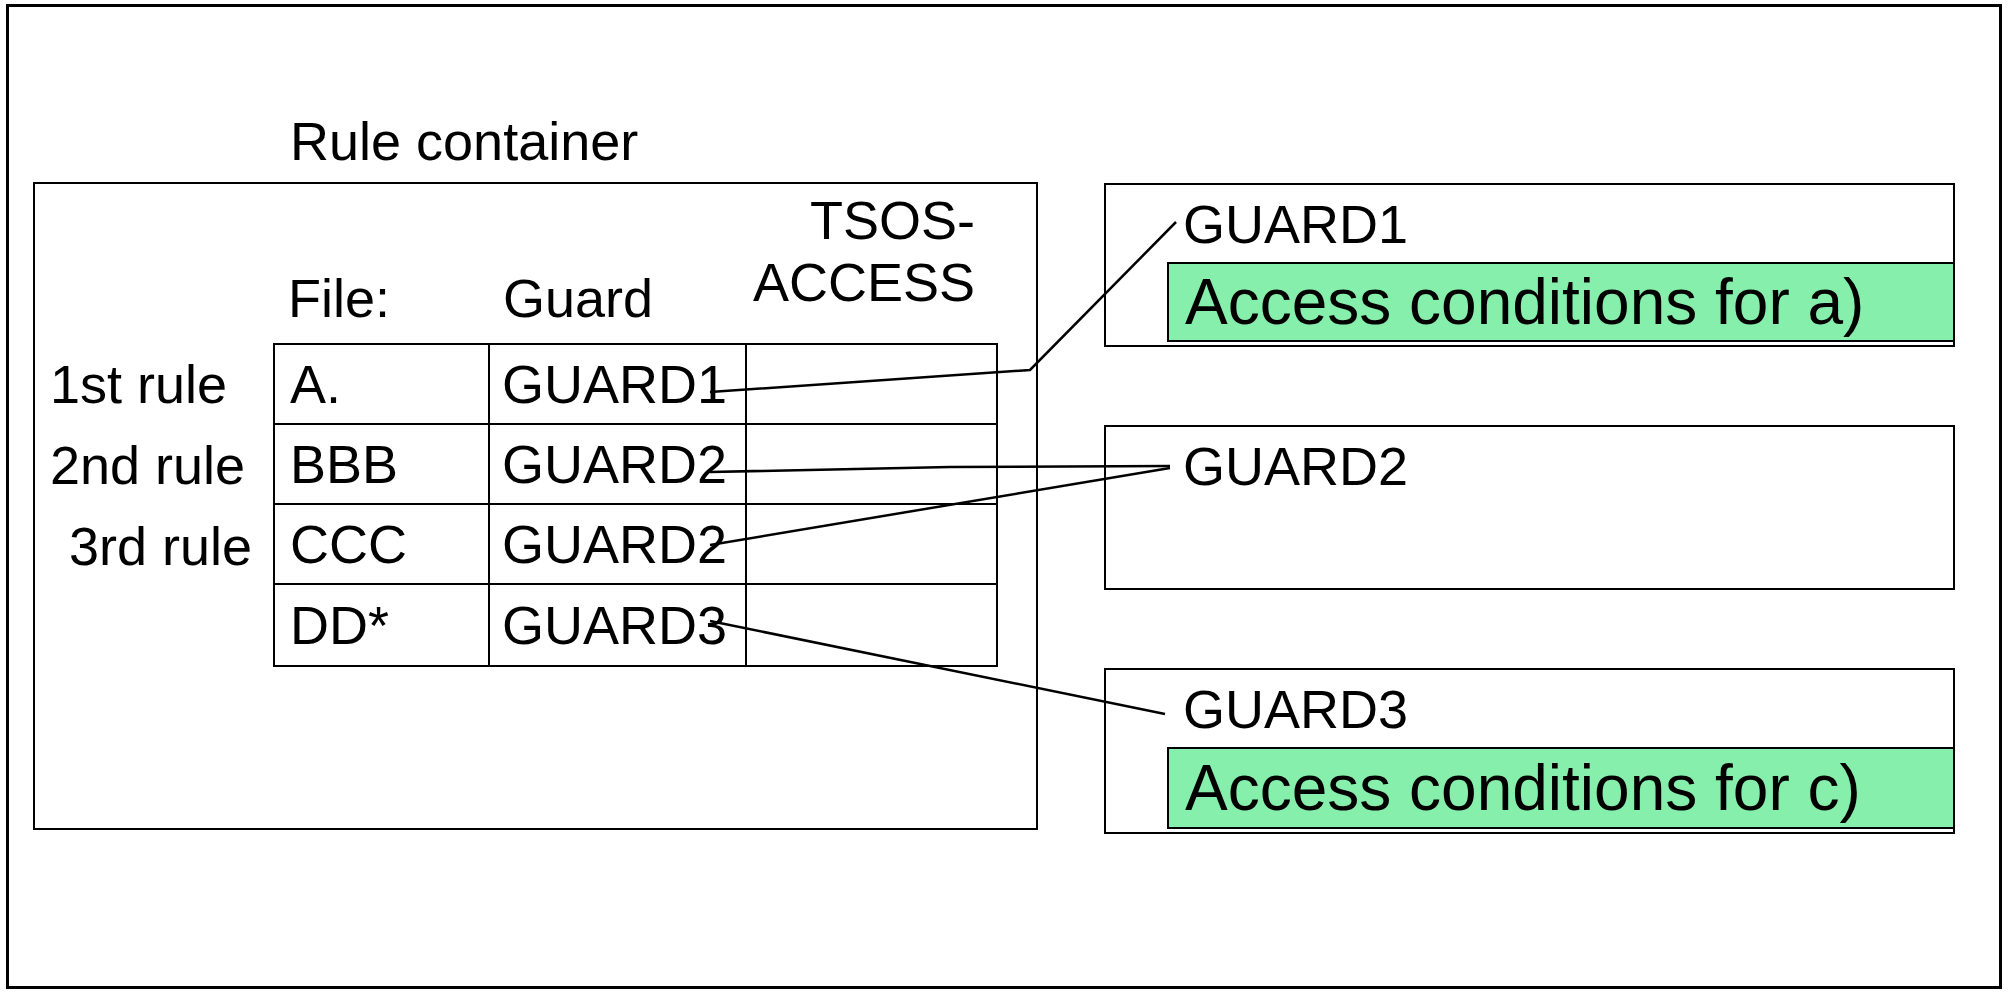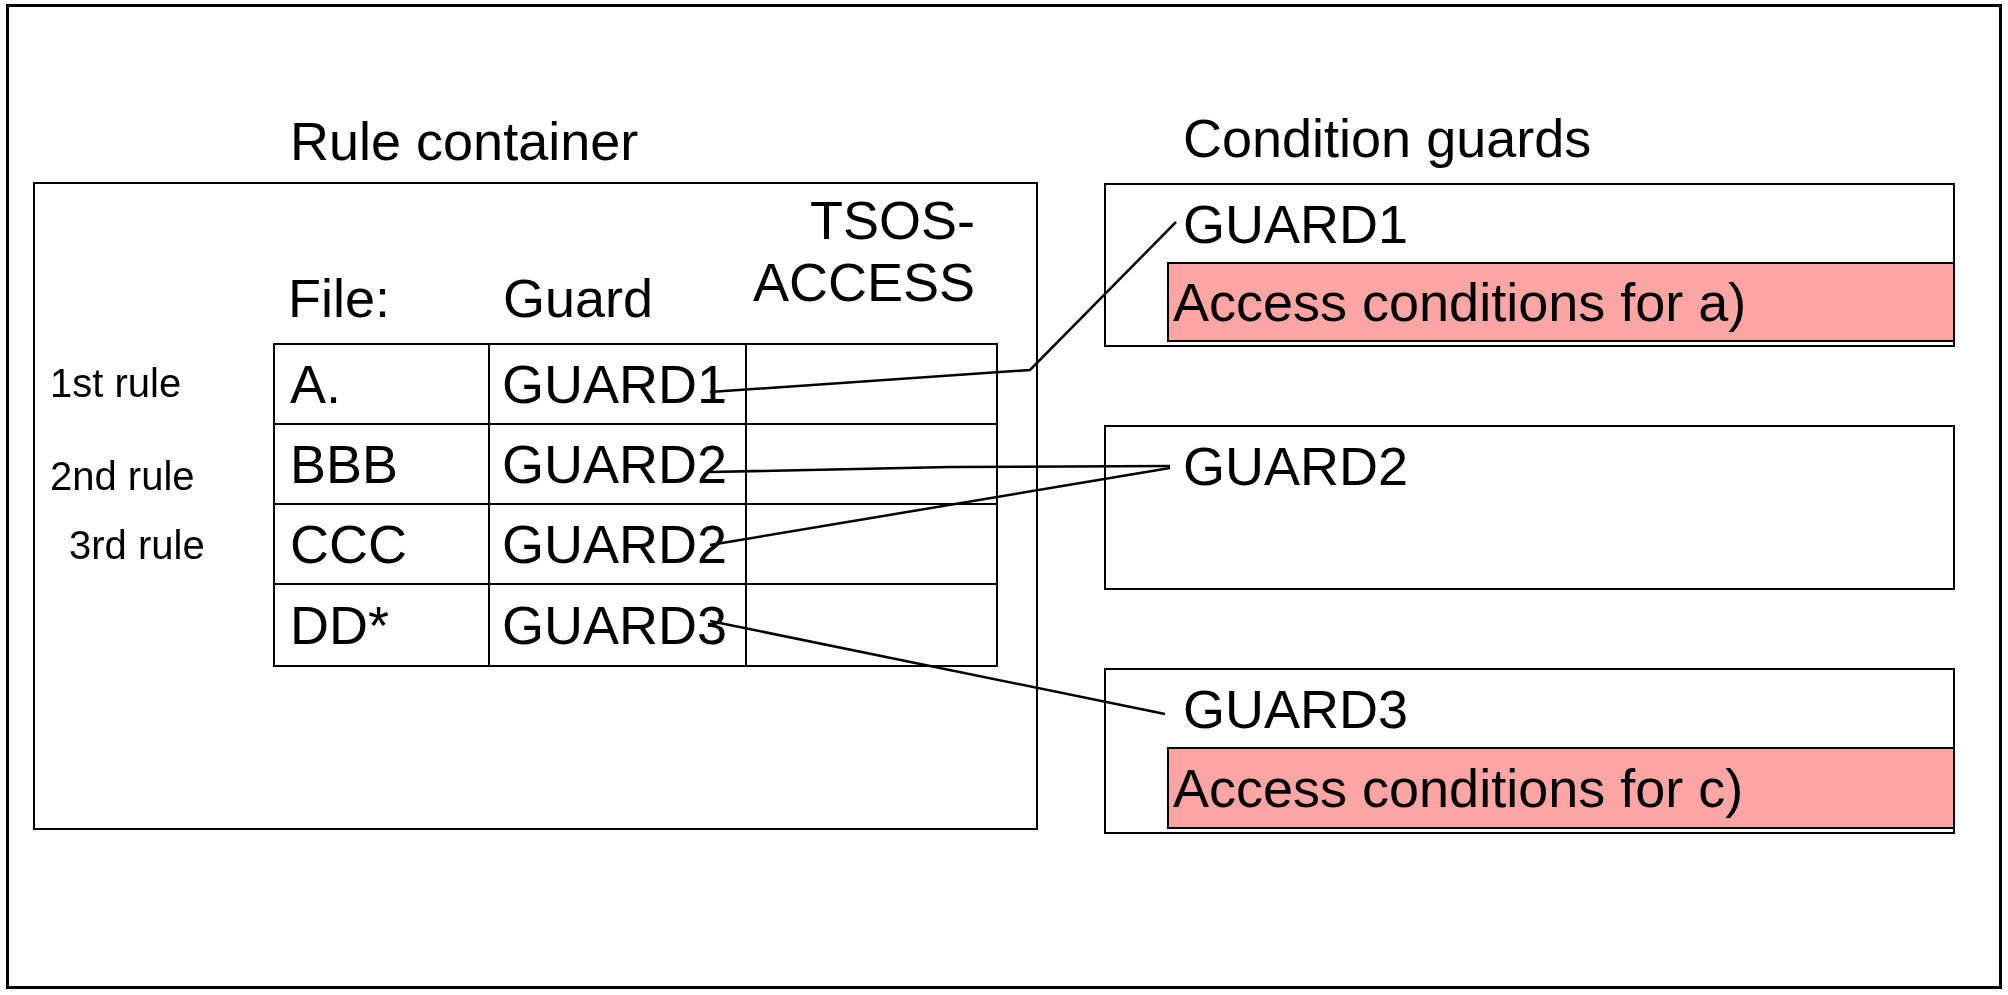--- a/index.html
+++ b/index.html
@@ -15,25 +15,25 @@
   #rules-table{
     position:absolute;left:273px;top:343px;width:725px;height:324px;
     border:2px solid #000;box-sizing:border-box;
     display:grid;grid-template-columns:215px 257px 249px;grid-template-rows:80px 80px 80px 80px;
   }
   .cell{border-right:2px solid #000;border-bottom:2px solid #000;display:flex;align-items:center;font-size:54px;box-sizing:border-box;}
   .cell.col3{border-right:none;}
   .cell.row4{border-bottom:none;}
   .file-cell{padding-left:15px;}
   .guard-cell{padding-left:12px;}
-  .row-label{position:absolute;left:50px;height:81px;display:flex;align-items:center;font-size:40px;}
+  .row-label{position:absolute;left:50px;height:81px;display:flex;align-items:center;font-size:54px;}
   
   .guard-box{position:absolute;left:1104px;width:851px;border:2px solid #000;box-sizing:border-box;background:#fff;}
   .guard-title{position:absolute;left:0;top:0;right:0;height:78px;display:flex;align-items:center;padding-left:77px;font-size:54px;}
-  .access-box{position:absolute;left:61px;right:-2px;bottom:3px;top:77px;border:2px solid #000;box-sizing:border-box;display:flex;align-items:center;padding-left:4px;font-size:54px;background:#fca5a5;}
+  .access-box{position:absolute;left:61px;right:-2px;bottom:3px;top:77px;border:2px solid #000;box-sizing:border-box;display:flex;align-items:center;padding-left:16px;font-size:64px;background:#86efac;}
   #connector-svg{position:absolute;left:0;top:0;width:2008px;height:995px;pointer-events:none;}
   #connector-svg polyline{fill:none;stroke:#000;stroke-width:2.5;}
 </style>
 </head>
 <body>
 
 <div id="canvas">
 
   <div id="outer-frame"></div>
 
@@ -42,42 +42,41 @@
   <div id="rule-container-box"></div>
 
   <div class="txt" style="left:753px;top:189px;text-align:right;"><span>TSOS-</span>
 <span>ACCESS</span></div>
 
   <div class="txt" style="left:288px;top:267px;">File:</div>
 
   <div class="txt" style="left:503px;top:267px;">Guard</div>
 
   <div class="row-label" style="top:343px;">1st rule</div>
-  <div class="row-label" style="top:436px;">2nd rule</div>
+  <div class="row-label" style="top:424px;">2nd rule</div>
   <div class="row-label" style="top:505px;margin-left:19px;">3rd rule</div>
 
   <div id="rules-table">
     <div class="cell file-cell">A.</div>
     <div class="cell guard-cell">GUARD1</div>
     <div class="cell col3"></div>
 
     <div class="cell file-cell">BBB</div>
     <div class="cell guard-cell">GUARD2</div>
     <div class="cell col3"></div>
 
     <div class="cell file-cell">CCC</div>
     <div class="cell guard-cell">GUARD2</div>
     <div class="cell col3"></div>
 
     <div class="cell row4 file-cell">DD*</div>
     <div class="cell row4 guard-cell">GUARD3</div>
     <div class="cell row4 col3"></div>
   </div>
 
-  <div class="txt" style="left:1183px;top:107px;">Condition guards</div>
 
   <div class="guard-box" style="top:183px;height:164px;">
     <div class="guard-title">GUARD1</div>
     <div class="access-box">Access conditions for a)</div>
   </div>
 
   <div class="guard-box" style="top:425px;height:165px;">
     <div class="guard-title">GUARD2</div>
   </div>
 

